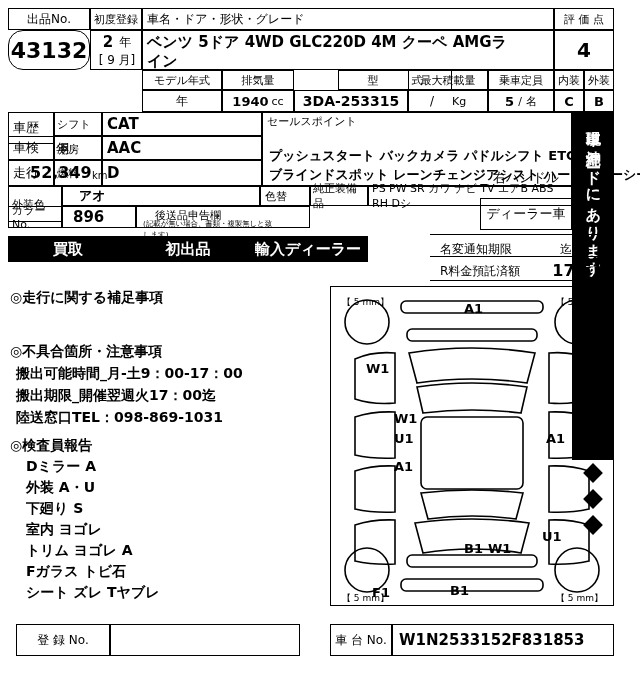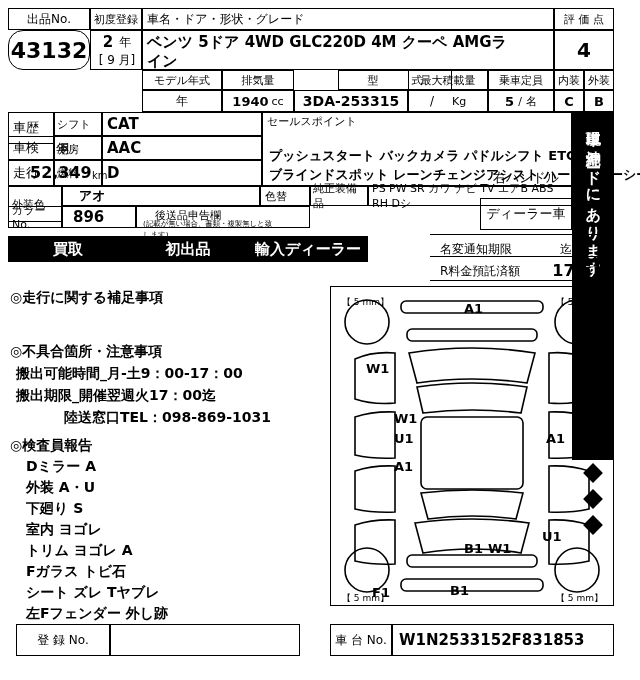--- a/index.html
+++ b/index.html
@@ -257,21 +257,21 @@
 
   <div class="lbl lft" style="left:10px;top:342px;width:300px;height:20px;">
     <span class="s14 b">◎不具合箇所・注意事項</span>
   </div>
   <div class="lbl lft" style="left:16px;top:364px;width:310px;height:20px;">
     <span class="s14 b">搬出可能時間_月-土9：00-17：00</span>
   </div>
   <div class="lbl lft" style="left:16px;top:386px;width:310px;height:20px;">
     <span class="s14 b">搬出期限_開催翌週火17：00迄</span>
   </div>
-  <div class="lbl lft" style="left:16px;top:408px;width:310px;height:20px;margin-left:48px;">
+  <div class="lbl lft" style="left:16px;top:408px;width:310px;height:20px;">
     <span class="s14 b">陸送窓口TEL：098-869-1031</span>
   </div>
 
   <div class="lbl lft" style="left:10px;top:436px;width:300px;height:20px;">
     <span class="s14 b">◎検査員報告</span>
   </div>
   <div class="lbl lft" style="left:26px;top:457px;width:300px;height:20px;">
     <span class="s14 b">Dミラー A</span>
   </div>
   <div class="lbl lft" style="left:26px;top:478px;width:300px;height:20px;">
@@ -284,23 +284,20 @@
     <span class="s14 b">室内 ヨゴレ</span>
   </div>
   <div class="lbl lft" style="left:26px;top:541px;width:300px;height:20px;">
     <span class="s14 b">トリム ヨゴレ A</span>
   </div>
   <div class="lbl lft" style="left:26px;top:562px;width:300px;height:20px;">
     <span class="s14 b">Fガラス トビ石</span>
   </div>
   <div class="lbl lft" style="left:26px;top:583px;width:300px;height:20px;">
     <span class="s14 b">シート ズレ Tヤブレ</span>
-  </div>
-  <div class="lbl lft" style="left:26px;top:604px;width:300px;height:20px;">
-    <span class="s14 b">左Fフェンダー 外し跡</span>
   </div>
 
   <div class="bx diagram" style="left:330px;top:286px;width:284px;height:320px;">
     <svg width="282" height="318" viewBox="0 0 282 318" xmlns="http://www.w3.org/2000/svg">
       <g fill="none" stroke="#000" stroke-width="1.6">
 
         <circle cx="36" cy="35" r="22"></circle>
         <circle cx="246" cy="35" r="22"></circle>
         <circle cx="36" cy="283" r="22"></circle>
         <circle cx="246" cy="283" r="22"></circle>

